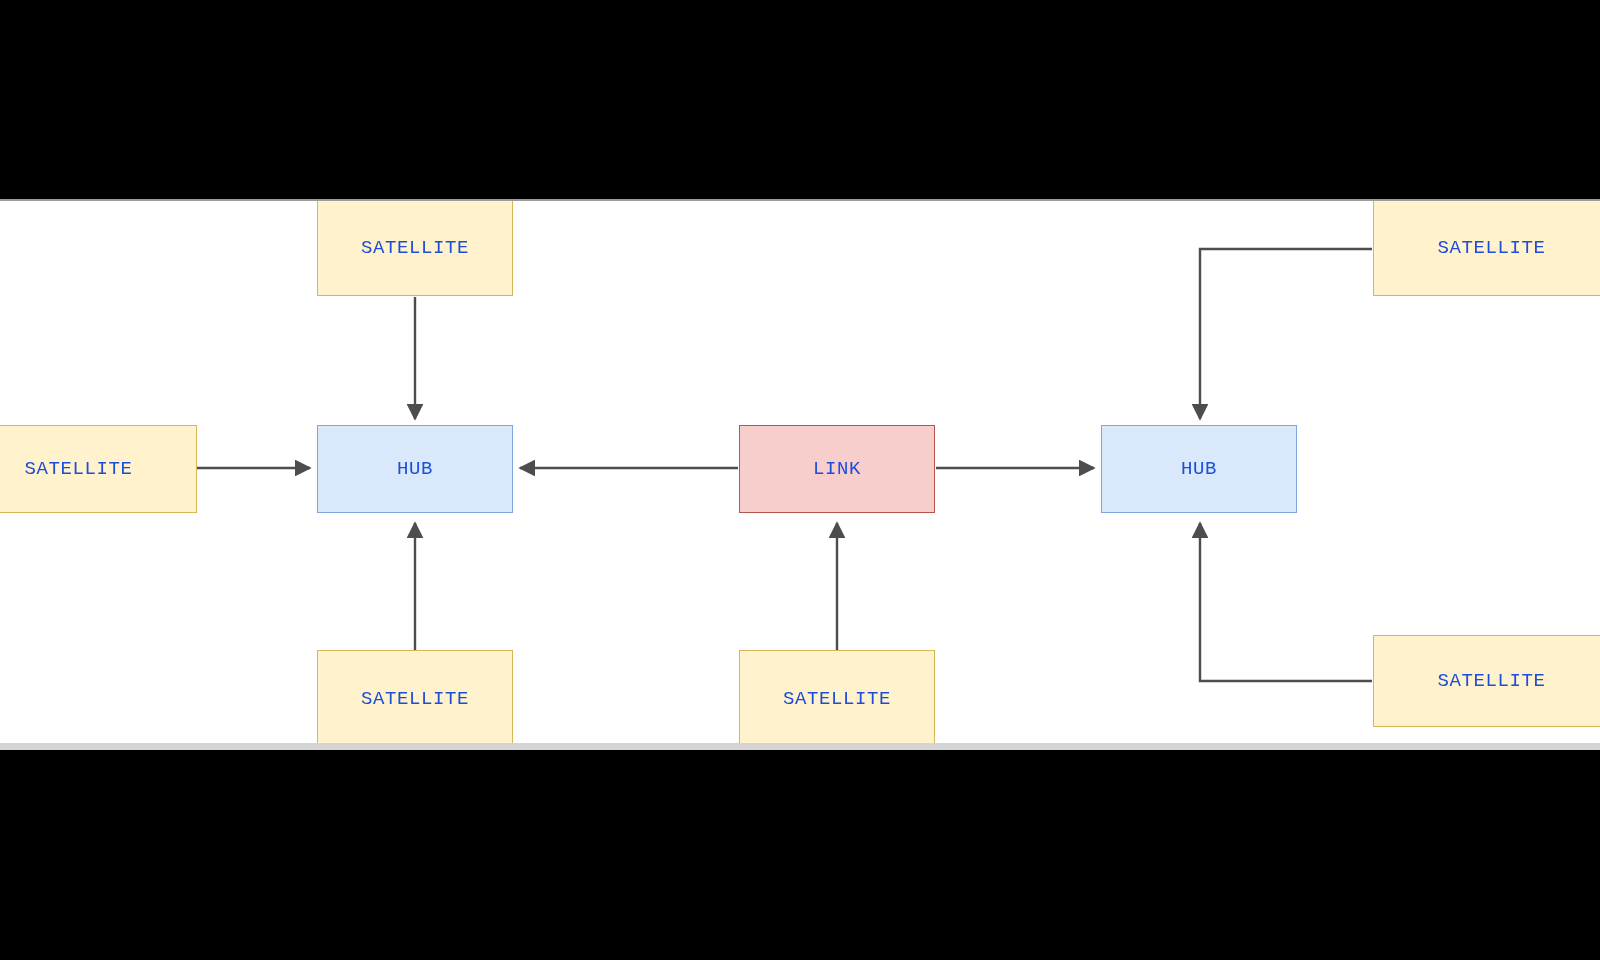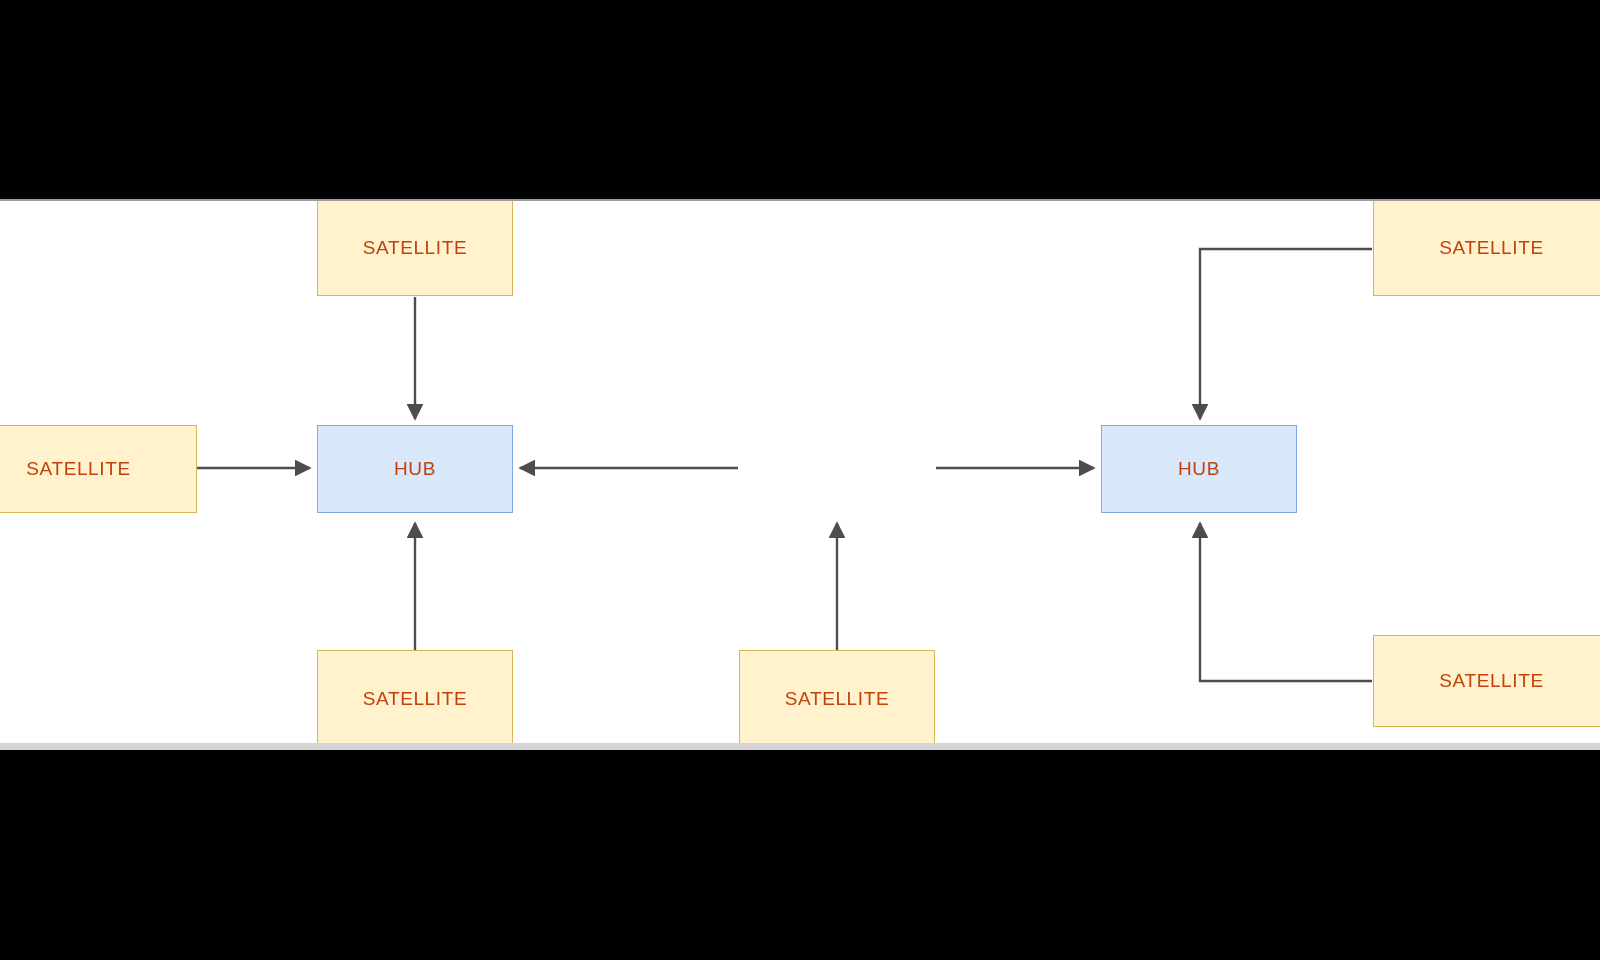--- a/index.html
+++ b/index.html
@@ -57,24 +57,25 @@
 
   
   .node {
     position: absolute;
     box-sizing: border-box;
     display: flex;
     align-items: center;
     justify-content: center;
     font-size: 19px;
     letter-spacing: 0.6px;
-    color: #c2410c;
+    color: #1d4ed8;
     border-width: 1.5px;
     border-style: solid;
     white-space: nowrap;
+    font-family: Liberation Mono, monospace;
   }
   .node.satellite {
     background: #fff2cc;
     border-color: #d6b656;
   }
   .node.hub {
     background: #dae8fc;
     border-color: #7ea6e0;
     text-align: center;
   }
@@ -142,20 +143,23 @@
     </div>
 
     <div class="node hub" style="left:317px; top:224px; width:196px; height:88px;">
       <span class="node-label">HUB</span>
     </div>
 
     <div class="node satellite" style="left:317px; top:449px; width:196px; height:98px;">
       <span class="node-label">SATELLITE</span>
     </div>
 
+    <div class="node link" style="left:739px; top:224px; width:196px; height:88px;">
+      <span class="node-label">LINK</span>
+    </div>
 
     <div class="node satellite" style="left:739px; top:449px; width:196px; height:98px;">
       <span class="node-label">SATELLITE</span>
     </div>
 
     <div class="node hub" style="left:1101px; top:224px; width:196px; height:88px;">
       <span class="node-label">HUB</span>
     </div>
 
     <div class="node satellite" style="left:1373px; top:-1px; width:237px; height:96px;">

